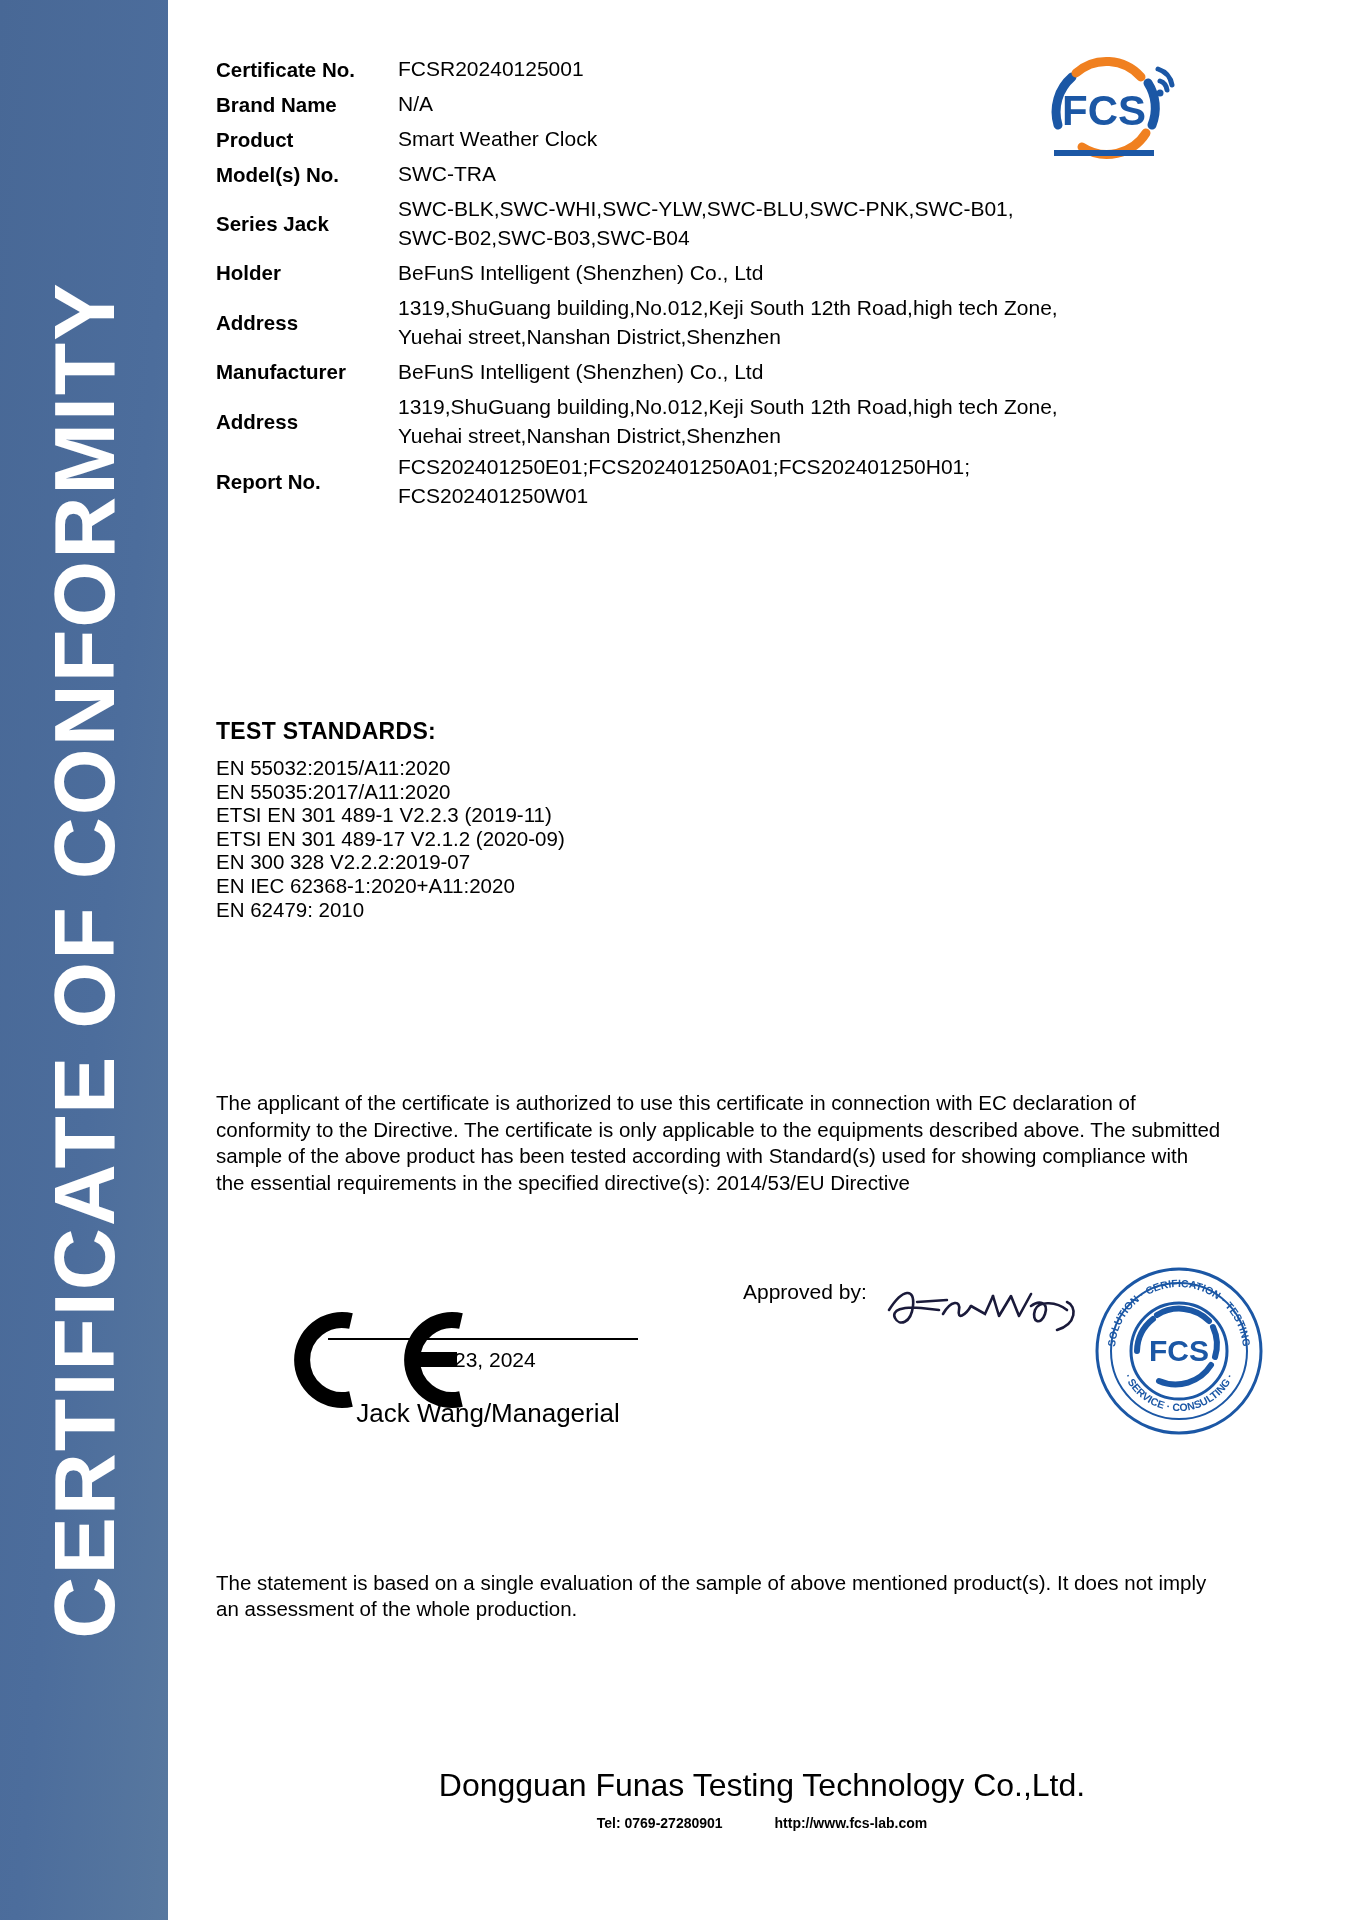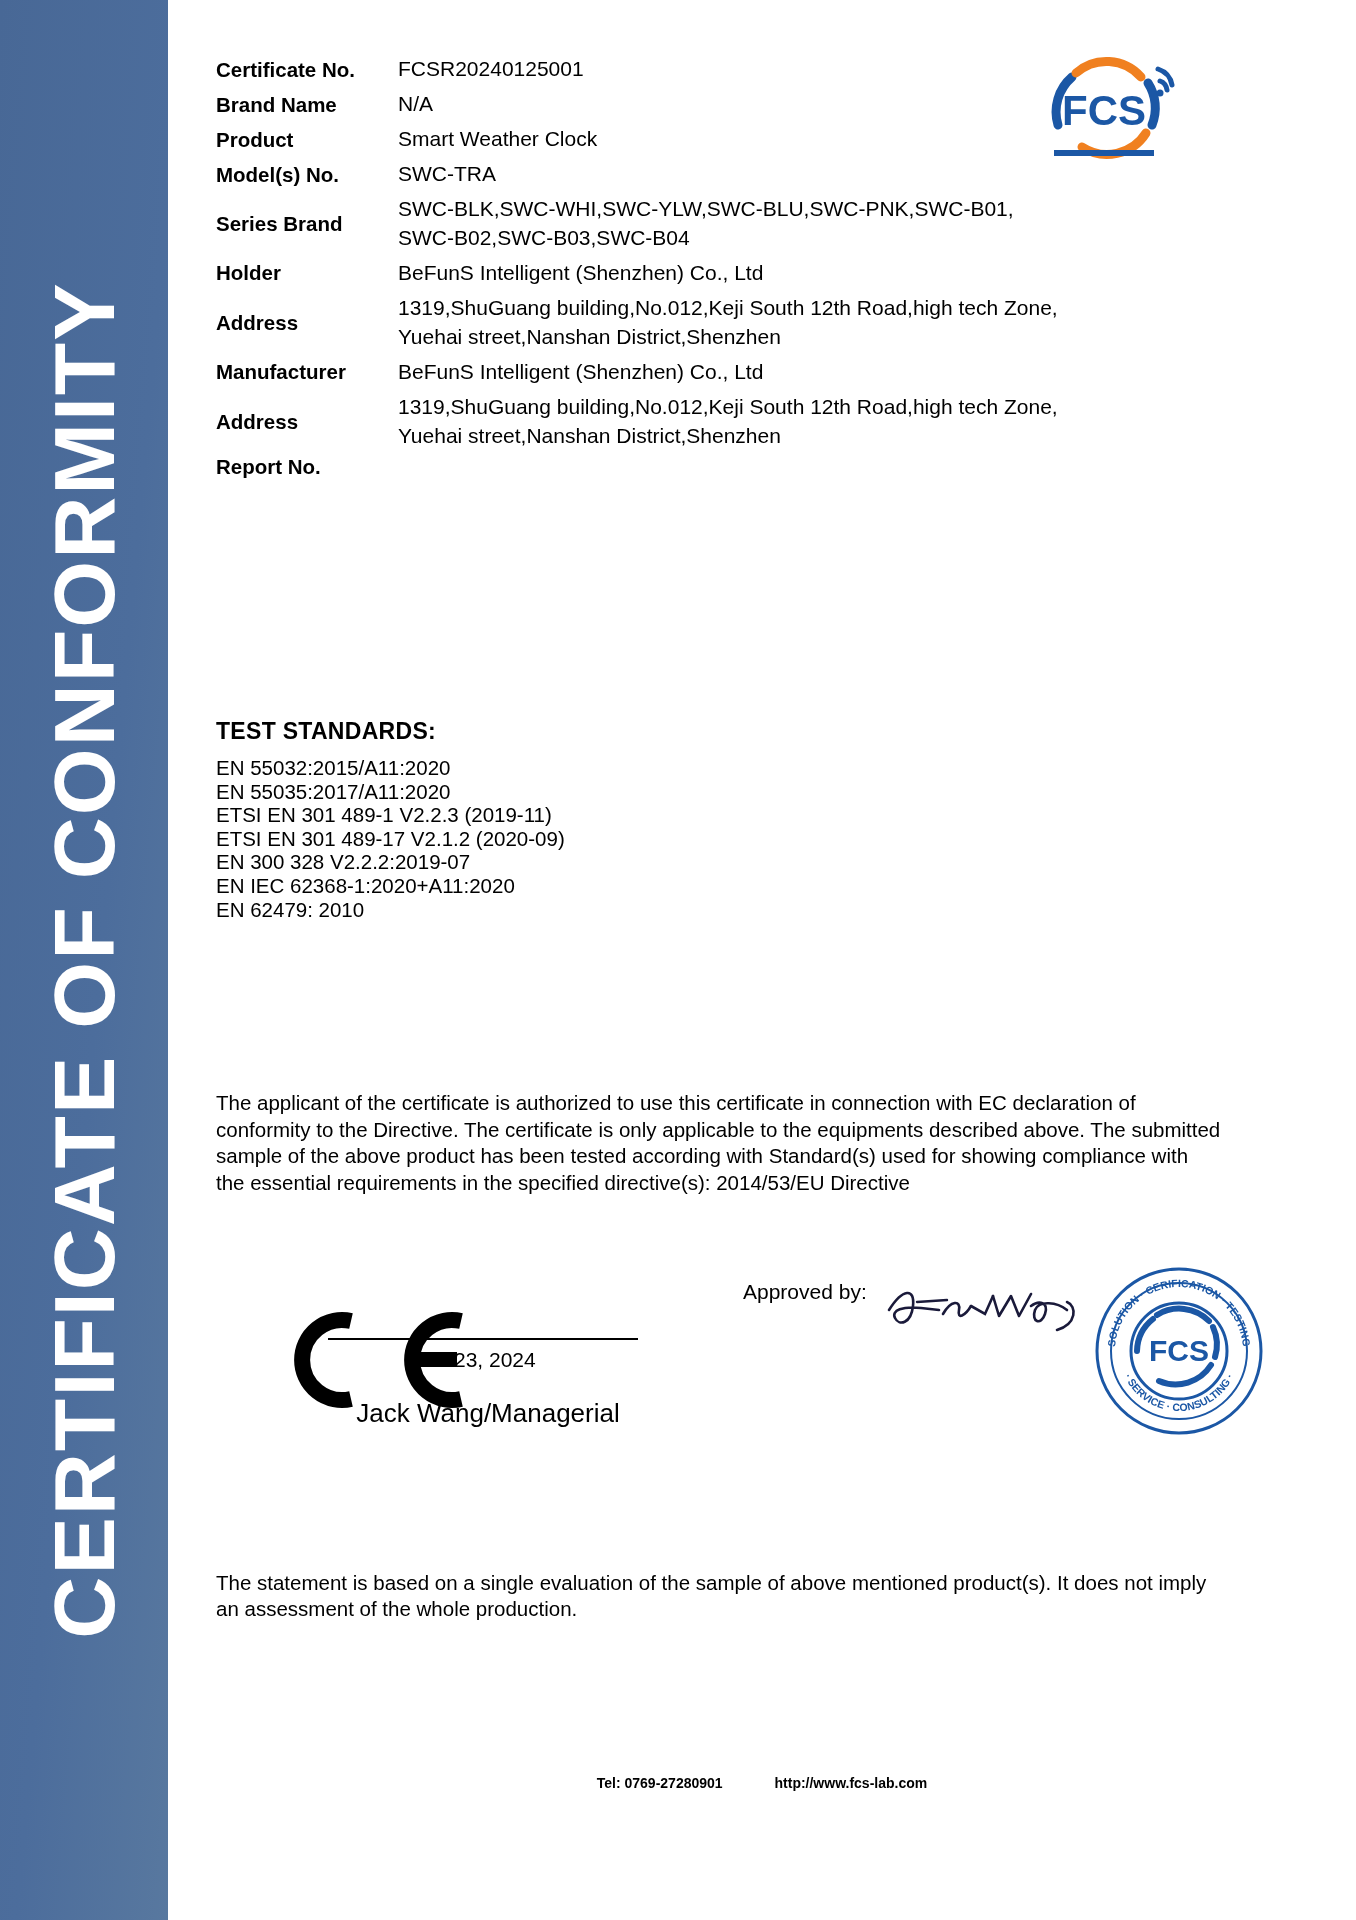--- a/index.html
+++ b/index.html
@@ -247,21 +247,21 @@
       <div class="field-label">Product</div>
       <div class="field-value">Smart Weather Clock</div>
     </div>
 
     <div class="field-row">
       <div class="field-label">Model(s) No.</div>
       <div class="field-value">SWC-TRA</div>
     </div>
 
     <div class="field-row">
-      <div class="field-label">Series Brand</div>
+      <div class="field-label">Series Jack</div>
       <div class="field-value">SWC-BLK,SWC-WHI,SWC-YLW,SWC-BLU,SWC-PNK,SWC-B01,
 SWC-B02,SWC-B03,SWC-B04</div>
     </div>
 
     <div class="field-row">
       <div class="field-label">Holder</div>
       <div class="field-value">BeFunS Intelligent (Shenzhen) Co., Ltd</div>
     </div>
 
     <div class="field-row">
@@ -276,20 +276,22 @@
     </div>
 
     <div class="field-row tight">
       <div class="field-label">Address</div>
       <div class="field-value">1319,ShuGuang building,No.012,Keji South 12th Road,high tech Zone,
 Yuehai street,Nanshan District,Shenzhen</div>
     </div>
 
     <div class="field-row">
       <div class="field-label">Report No.</div>
+      <div class="field-value">FCS202401250E01;FCS202401250A01;FCS202401250H01;
+FCS202401250W01</div>
     </div>
 
   </div>
 
   <div class="standards-heading">TEST STANDARDS:</div>
   <div class="standards-list">
     <div>EN 55032:2015/A11:2020</div>
     <div>EN 55035:2017/A11:2020</div>
     <div>ETSI EN 301 489-1 V2.2.3 (2019-11)</div>
     <div>ETSI EN 301 489-17 V2.1.2 (2020-09)</div>
@@ -347,19 +349,20 @@
       </text>
       <text font-family="Liberation Sans, sans-serif" font-size="10.5" font-weight="bold" fill="#1b57a5">
         <textPath href="#arcBottom" startOffset="50%" text-anchor="middle">· SERVICE · CONSULTING ·</textPath>
       </text>
     </svg>
   </div>
 
   <div class="statement">The statement is based on a single evaluation of the sample of above mentioned product(s). It does not imply an assessment of the whole production.</div>
 
   <div class="footer">
+    <div class="footer-company">Dongguan Funas Testing Technology Co.,Ltd.</div>
     <div class="footer-contact">
       <span class="tel">Tel: 0769-27280901</span>
       <span>http://www.fcs-lab.com</span>
     </div>
   </div>
 
 </div>
 
 </body></html>

